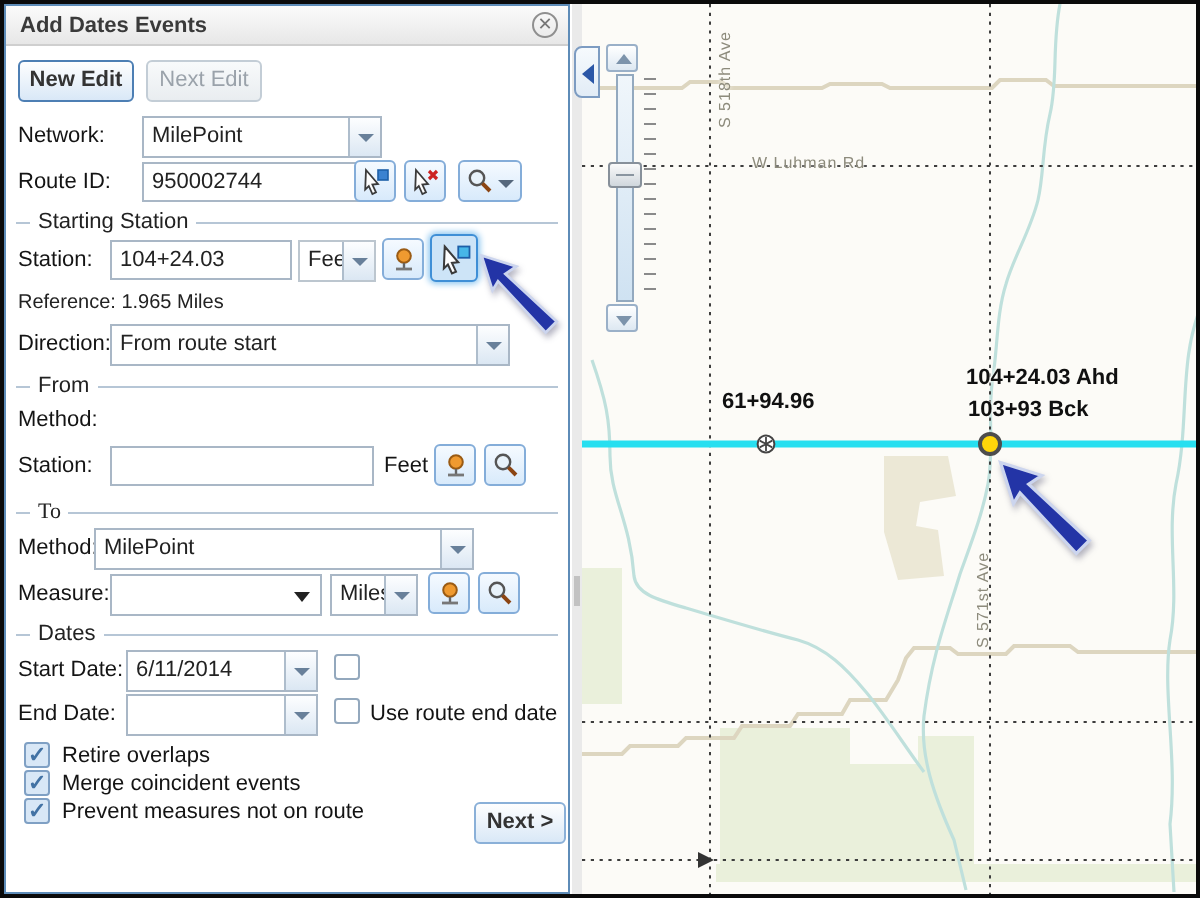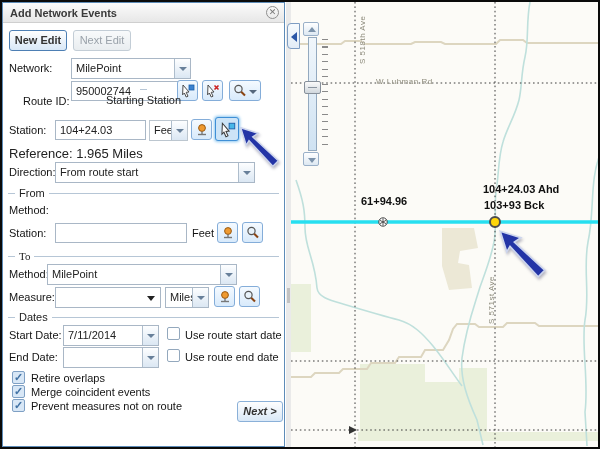--- a/index.html
+++ b/index.html
@@ -7,21 +7,21 @@
   body { font-family:"Liberation Sans", sans-serif; }
   .screen { position:relative; width:600px; height:449px; border:2px solid #0a0a0a; background:#fff; overflow:hidden; }
 
   
   .panel { position:absolute; left:0; top:0; width:283px; height:445px; background:#fff; border:1px solid #5e8cb8; }
   .titlebar { position:absolute; left:0; top:0; right:0; height:20px; background:linear-gradient(#fbfbfb,#e7e7e7); border-bottom:1px solid #cfcfcf; }
   .titlebar .t { position:absolute; left:7px; top:4px; font-size:11px; font-weight:600; color:#3a3a3a; }
   .close-btn { position:absolute; right:5px; top:3px; width:13px; height:13px; border:1px solid #8f8f8f; border-radius:50%; color:#777; font-size:9px; line-height:11px; text-align:center; cursor:pointer; }
 
   .lbl { position:absolute; font-size:11px; color:#141414; white-space:nowrap; }
-  .txt { position:absolute; font-size:13px; color:#222; white-space:nowrap; }
+  .txt { position:absolute; font-size:10px; color:#222; white-space:nowrap; }
 
   .btn { position:absolute; height:21px; border:1px solid #4d7fb4; border-radius:3px; background:linear-gradient(#fefefe,#d9e8f7); font-size:11px; font-weight:600; color:#333; text-align:center; line-height:19px; cursor:pointer; }
   .btn.disabled { border-color:#c3cdd6; color:#9aa2aa; background:linear-gradient(#f8fafb,#e9edf0); font-weight:400; cursor:default; }
 
   .field { position:absolute; height:20px; background:#fff; border:1px solid #a9b7c6; font-size:11px; color:#222; padding:3px 4px 16px 4px; white-space:nowrap; overflow:hidden; }
   input.field { padding:0 4px; }
   .combo { padding-right:18px; }
   .trigger { position:absolute; right:0; top:0; bottom:0; width:16px; border-left:1px solid #aebdcc; background:linear-gradient(#fdfeff,#dbe7f3); cursor:pointer; }
   .trigger::after { content:""; position:absolute; left:4px; top:8px; border:4px solid transparent; border-top:4px solid #68809a; border-bottom:none; }
   .in-arrow::after { content:""; position:absolute; right:5px; top:8px; border:4px solid transparent; border-top:5px solid #222; border-bottom:none; }
@@ -66,55 +66,55 @@
 
   .annot-arrow { position:absolute; filter:drop-shadow(1.5px 2px 1.5px rgba(40,40,80,0.35)); pointer-events:none; }
 </style>
 </head>
 <body>
 
 <div class="screen">
 
   <div class="panel">
     <div class="titlebar">
-      <span class="t">Add Network Events</span>
+      <span class="t">Add Dates Events</span>
       <span class="close-btn">✕</span>
     </div>
 
     <div class="btn disabled" style="left:70px; top:27px; width:58px;">Next Edit</div>
     <div class="btn" style="left:6px; top:27px; width:58px;">New Edit</div>
 
     <span class="lbl" style="left:6px; top:59px;">Network:</span>
     <div class="field combo" style="left:68px; top:55px; width:120px;">
       <span>MilePoint</span>
       <span class="trigger"></span>
     </div>
 
-    <span class="lbl" style="left:20px; top:82px;margin-top:10px;">Route ID:</span>
+    <span class="lbl" style="left:6px; top:82px;">Route ID:</span>
     <input class="field" style="left: 68px; top: 78px; width: 120px;" readonly="" value="950002744">
     <div class="icon-btn" style="left:174px; top:77px;">
       <svg width="16" height="16" viewBox="0 0 16 16">
           <rect x="9" y="2" width="5" height="5" fill="#3b82d0" stroke="#1d5fa8" stroke-width="0.8"></rect>
           <path d="M3 2 L9 9 L6.2 9.3 L8 13.2 L6.2 14 L4.4 10 L2.6 11.8 Z" fill="#fdfdfd" stroke="#3a3a3a" stroke-width="0.9"></path>
         </svg>
     </div>
     <div class="icon-btn" style="left:199px; top:77px;">
       <svg width="16" height="16" viewBox="0 0 16 16">
           <path d="M9.5 2.5 L13.5 6.5 M13.5 2.5 L9.5 6.5" stroke="#cc2222" stroke-width="1.6"></path>
           <path d="M3 2 L9 9 L6.2 9.3 L8 13.2 L6.2 14 L4.4 10 L2.6 11.8 Z" fill="#fdfdfd" stroke="#3a3a3a" stroke-width="0.9"></path>
         </svg>
     </div>
     <div class="icon-btn wide" style="left:226px; top:77px;">
       <svg width="16" height="16" viewBox="0 0 16 16">
           <circle cx="6.5" cy="6" r="3.6" fill="#e8f2fa" stroke="#555" stroke-width="1.2"></circle>
           <path d="M9.2 8.7 L13 12.5" stroke="#8b4513" stroke-width="2"></path>
         </svg>
     </div>
 
-    <div class="legend-row" style="top:86px;flex-direction:column;">
+    <div class="legend-row" style="top:102px;">
       <span class="ln s"></span>
         <span class="lt">Starting Station</span>
         <span class="ln g"></span>
     </div>
     <span class="lbl" style="left:6px; top:121px;">Station:</span>
     <input class="field" style="left: 52px; top: 117px; width: 91px;" readonly="" value="104+24.03">
     <div class="field combo" style="left:146px; top:117px; width:39px; border-color:#bcc6cf;">
       <span>Feet</span>
       <span class="trigger"></span>
     </div>
@@ -193,42 +193,41 @@
         </svg>
     </div>
 
     <div class="legend-row" style="top:308px;text-align:right;">
       <span class="ln s"></span>
         <span class="lt">Dates</span>
         <span class="ln g"></span>
     </div>
     <span class="lbl" style="left:6px; top:326px;">Start Date:</span>
     <div class="field combo" style="left:60px; top:322px; width:96px;">
-      <span>7/11/2014</span>
+      <span>6/11/2014</span>
       <span class="trigger"></span>
     </div>
     <span class="cb" style="left:164px; top:324px;"></span>
-    <span class="lbl" style="left:182px; top:326px;">Use route start date</span>
 
     <span class="lbl" style="left:6px; top:348px;">End Date:</span>
     <div class="field combo" style="left:60px; top:344px; width:96px;">
       <span></span>
       <span class="trigger"></span>
     </div>
     <span class="cb" style="left:164px; top:346px;"></span>
     <span class="lbl" style="left:182px; top:348px;">Use route end date</span>
 
     <span class="cb on" style="left:9px; top:368px;"></span>
     <span class="lbl" style="left:28px; top:369px;">Retire overlaps</span>
     <span class="cb on" style="left:9px; top:382px;"></span>
     <span class="lbl" style="left:28px; top:383px;">Merge coincident events</span>
     <span class="cb on" style="left:9px; top:396px;"></span>
     <span class="lbl" style="left:28px; top:397px;">Prevent measures not on route</span>
 
-    <div class="btn" style="left:234px; top:398px; width:46px; border-color:#8ab0d8;font-style:italic;">Next &gt;</div>
+    <div class="btn" style="left:234px; top:398px; width:46px; border-color:#8ab0d8;">Next &gt;</div>
 
     <svg class="annot-arrow" style="left:234px; top:122px;" width="46" height="44" viewBox="0 0 48 48">
       <path d="M3,3 L22,9 L16,13 L44,39 L38,45 L12,17 L9,22 Z" fill="#2334a6" stroke="#ccd5ee" stroke-width="1.5"></path>
     </svg>
   </div>
 
   <div class="splitter">
       <div class="handle"></div>
     </div>
 

